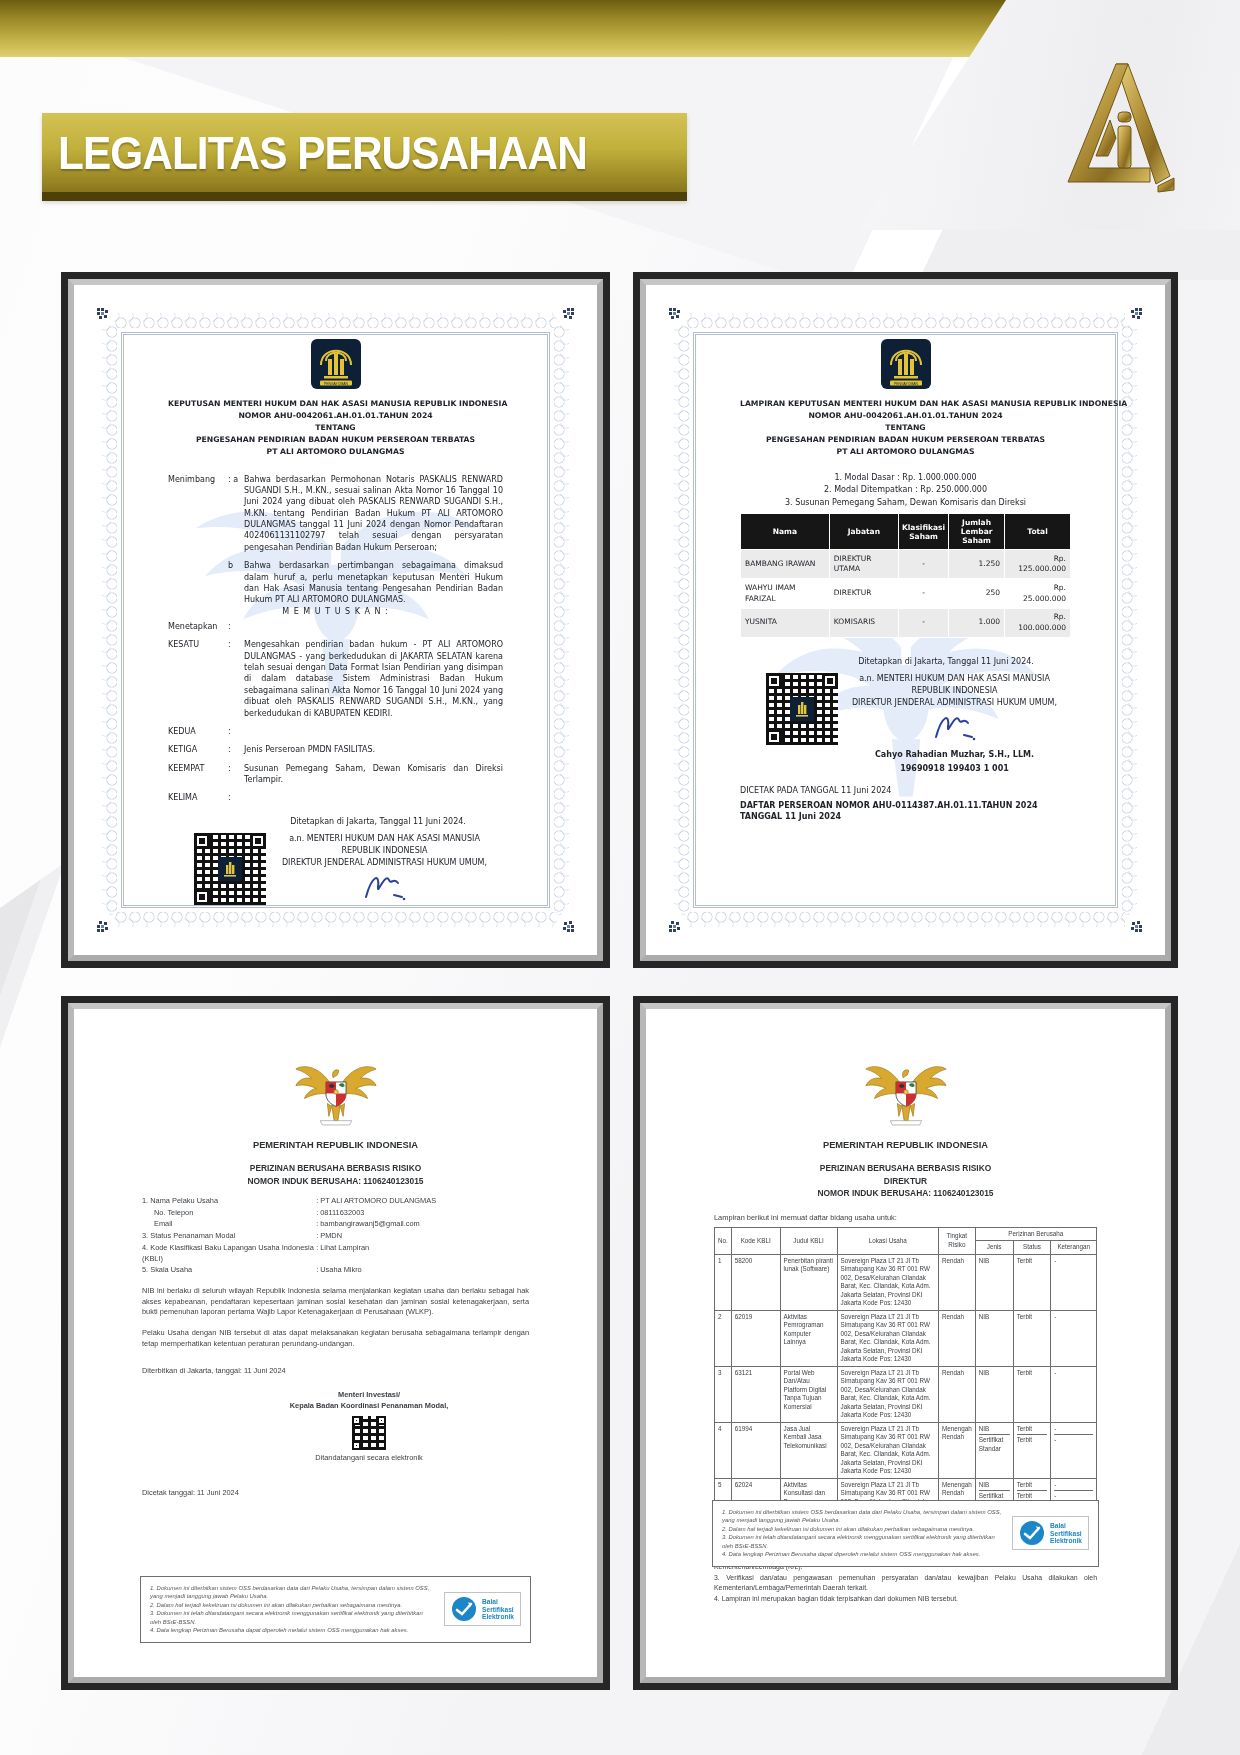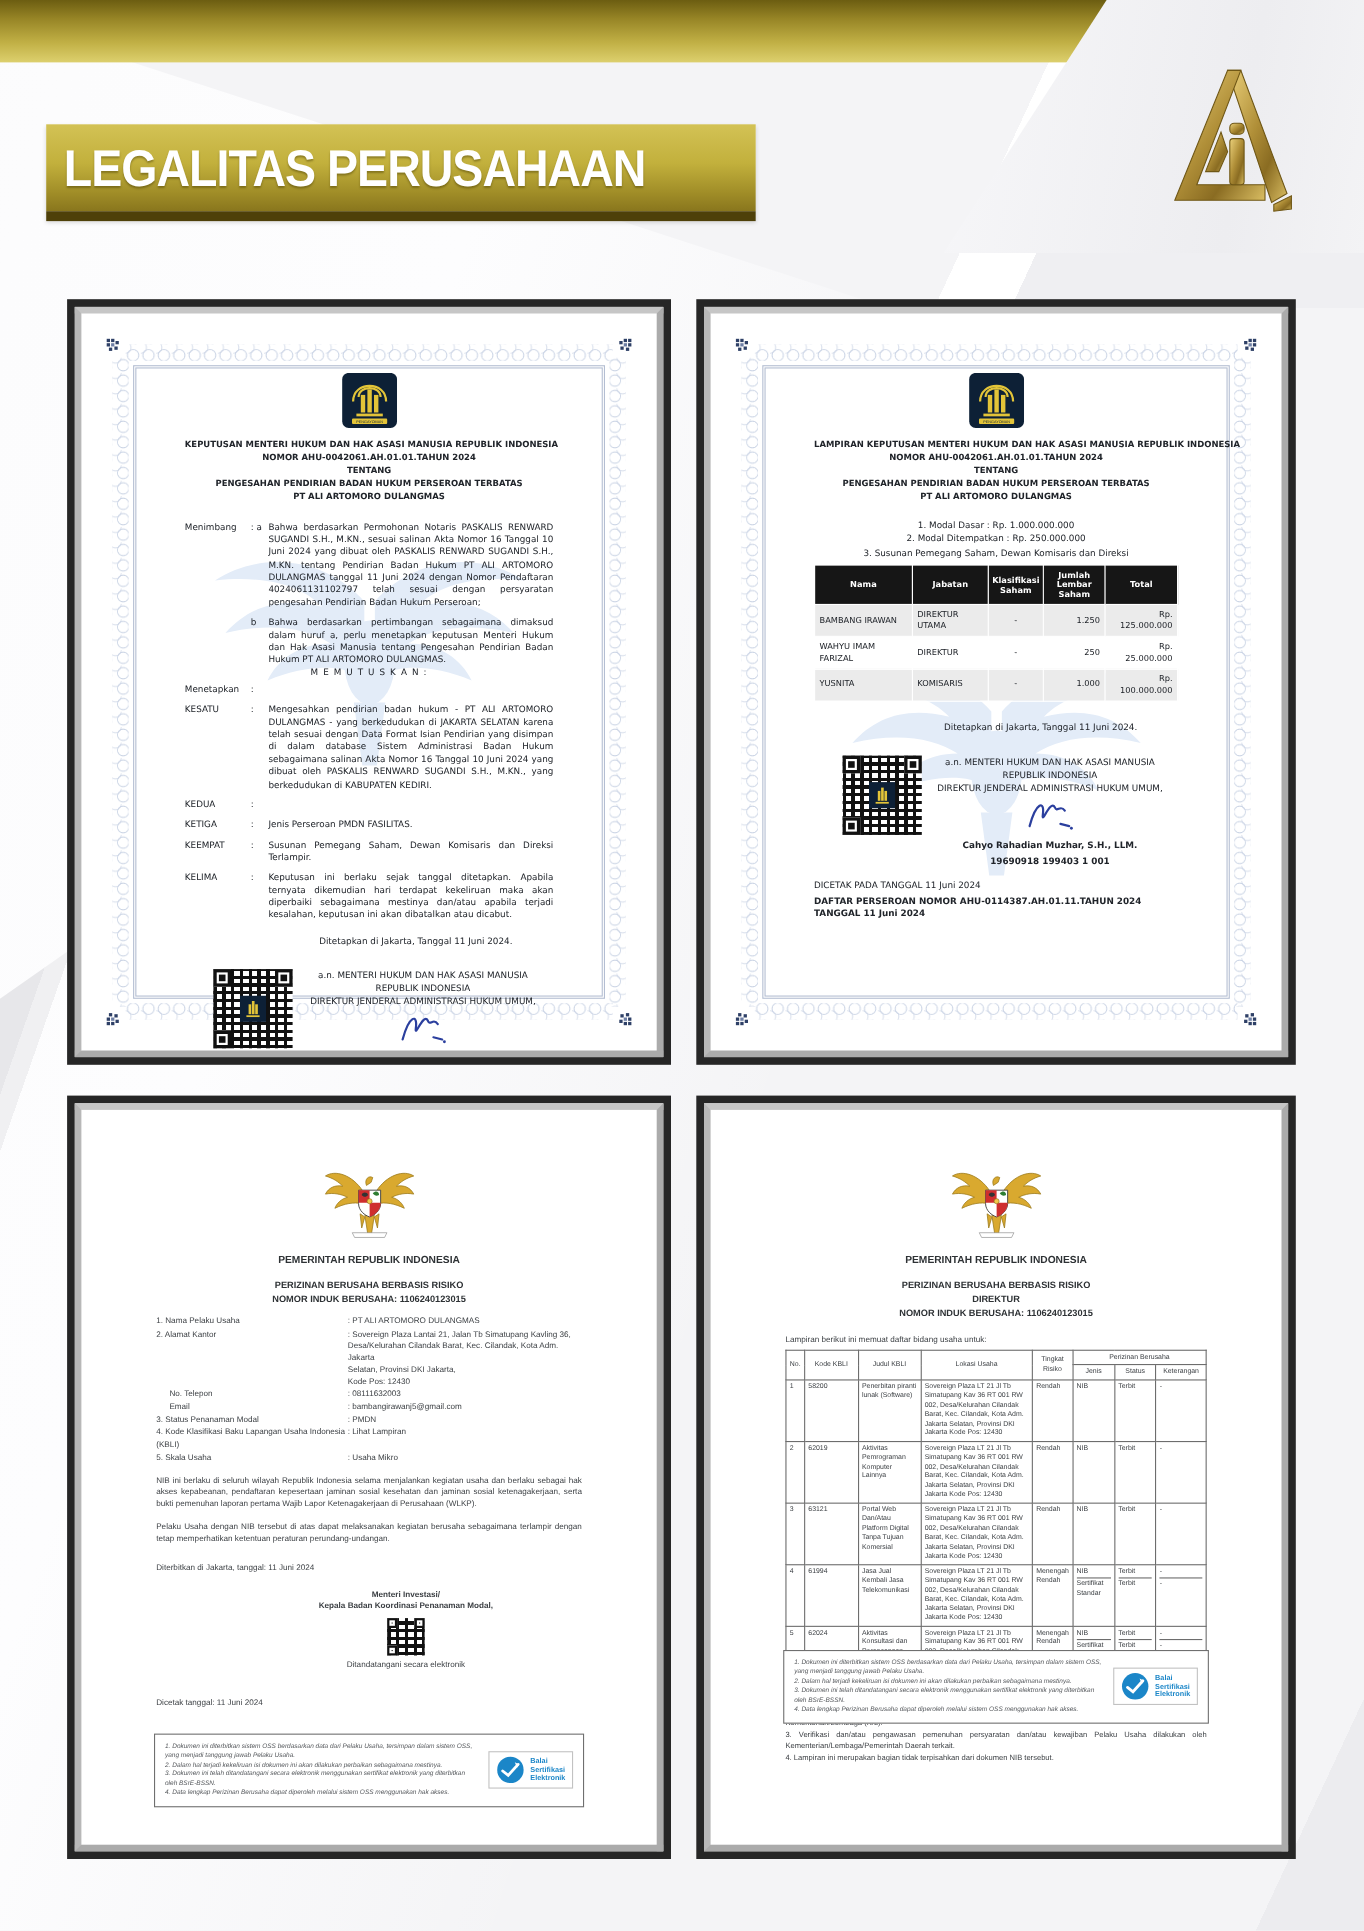--- a/index.html
+++ b/index.html
@@ -64,21 +64,21 @@
     font-size:8px;line-height:1.42;color:#20242a;}
   .cc-logo{display:block;margin:0 auto;}
   .cert-title{text-align:center;font-weight:bold;font-size:7.7px;line-height:1.55;margin-top:9px;}
   .cert-title div{white-space:nowrap;}
   .crow{display:flex;margin-top:7px;}
   .crow .lbl{width:60px;flex:none;}
   .crow .pre{width:16px;flex:none;}
   .crow .txt{flex:1;text-align:justify;}
   .memutuskan{text-align:center;font-weight:normal;letter-spacing:1px;}
   .ditetapkan{width:250px;margin:12px 0 0 auto;text-align:center;}
-  .sign-flex{display:flex;margin-top:20px;align-items:flex-start;}
+  .sign-flex{display:flex;margin-top:6px;align-items:flex-start;}
   .qr{width:72px;height:72px;position:relative;flex:none;background:
       repeating-linear-gradient(0deg,#111 0 3px,rgba(255,255,255,0) 3px 7px),
       repeating-linear-gradient(90deg,#111 0 3px,#fff 3px 8px);}
   .qr .f{position:absolute;width:16px;height:16px;background:#fff;border:3px solid #111;box-sizing:border-box;}
   .qr .f::after{content:"";position:absolute;inset:2px;background:#111;}
   .qr .f.a{left:0;top:0;} .qr .f.b{right:0;top:0;} .qr .f.c{left:0;bottom:0;}
   .qr .logo{position:absolute;left:50%;top:50%;width:24px;height:24px;transform:translate(-50%,-50%);}
   .an{width:250px;margin-left:auto;text-align:center;line-height:1.5;}
   .an .nm{font-weight:bold;margin-top:2px;}
   .printed{margin-top:10px;}
@@ -230,21 +230,20 @@
       <div class="txt">Jenis Perseroan PMDN FASILITAS.</div>
     </div>
     <div class="crow">
       <div class="lbl">KEEMPAT</div>
       <div class="pre">:</div>
       <div class="txt">Susunan Pemegang Saham, Dewan Komisaris dan Direksi Terlampir.</div>
     </div>
     <div class="crow">
       <div class="lbl">KELIMA</div>
       <div class="pre">:</div>
-      <div class="txt">Keputusan ini berlaku sejak tanggal ditetapkan. Apabila ternyata dikemudian hari terdapat kekeliruan maka akan diperbaiki sebagaimana mestinya dan/atau apabila terjadi kesalahan, keputusan ini akan dibatalkan atau dicabut.</div>
     </div>
     <div class="ditetapkan">Ditetapkan di Jakarta, Tanggal 11 Juni 2024.</div>
     <div class="sign-flex">
       <div class="qr" style="margin-left:26px;">
         <div class="f a"></div>
             <div class="f b"></div>
             <div class="f c"></div>
         <svg class="logo" viewBox="0 0 24 24">
           <rect width="24" height="24" fill="#0d2036"></rect>
           <g fill="#e3c438">
@@ -415,27 +414,20 @@
     </svg>
     <div class="oss-h1">PEMERINTAH REPUBLIK INDONESIA</div>
     <div class="oss-h2">
       <div>PERIZINAN BERUSAHA BERBASIS RISIKO</div>
       <div>NOMOR INDUK BERUSAHA: 1106240123015</div>
     </div>
     <div style="margin-top:9px;">
       <div class="kv">
             <div class="k">1. Nama Pelaku Usaha</div>
             <div class="v">: PT ALI ARTOMORO DULANGMAS</div>
-          </div>
-      <div class="kv">
-            <div class="k">2. Alamat Kantor</div>
-            <div class="v">: Sovereign Plaza Lantai 21, Jalan Tb Simatupang Kavling 36,
-Desa/Kelurahan Cilandak Barat, Kec. Cilandak, Kota Adm. Jakarta
-Selatan, Provinsi DKI Jakarta,
-Kode Pos: 12430</div>
           </div>
       <div class="kv">
             <div class="k ind">No. Telepon</div>
             <div class="v">: 08111632003</div>
           </div>
       <div class="kv">
             <div class="k ind">Email</div>
             <div class="v">: bambangirawanj5@gmail.com</div>
           </div>
       <div class="kv">

